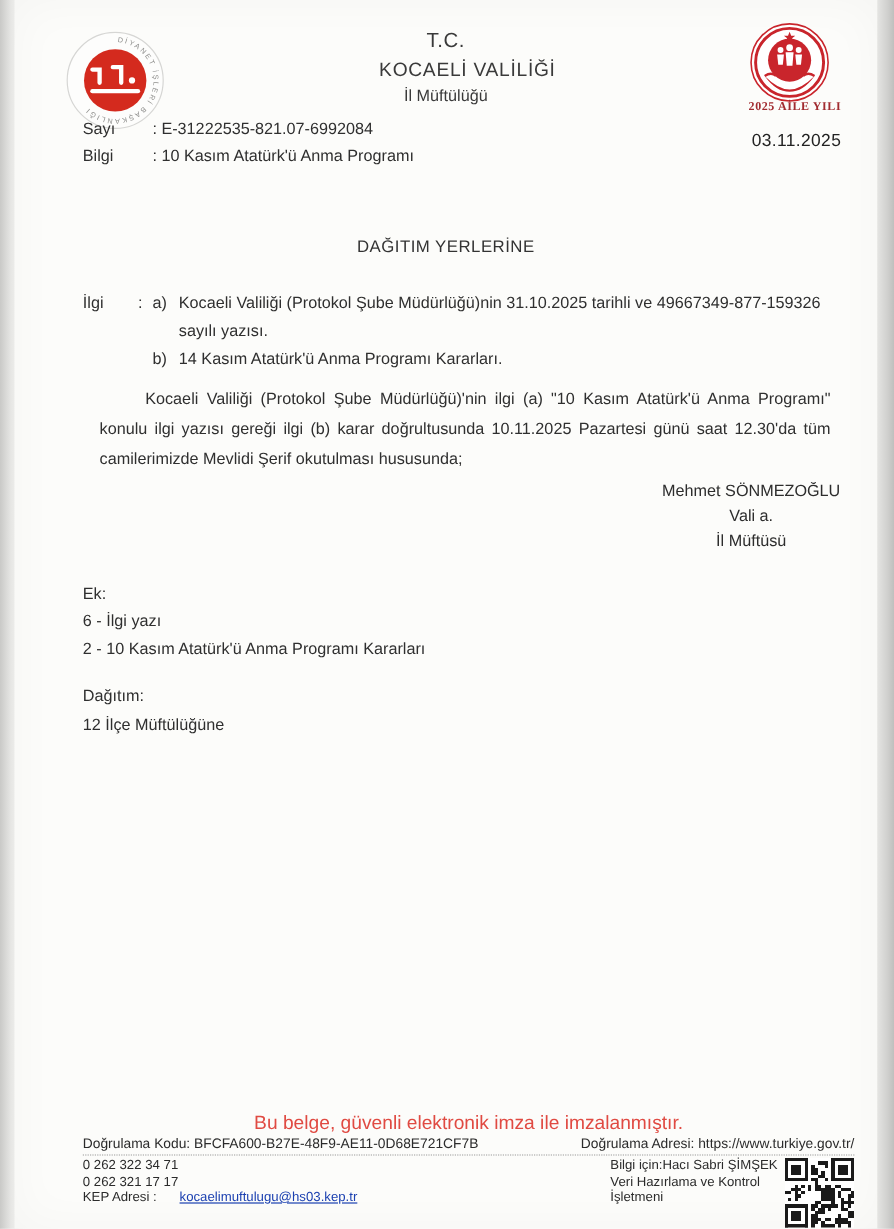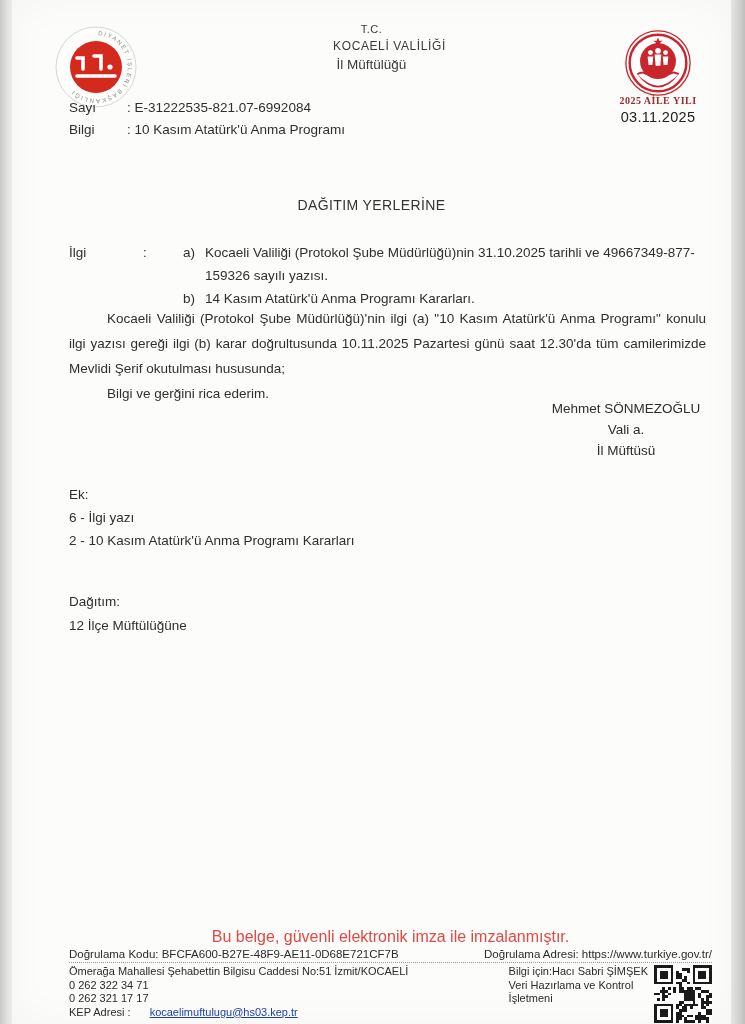--- a/index.html
+++ b/index.html
@@ -8,56 +8,56 @@
     background:linear-gradient(90deg,#c9c9c7 0px,#e6e6e4 9px,#f6f6f4 18px,#fbfbf9 30px,
                #fbfbf9 705px,#ececea 728px,#cfcfcd 740px,#bfbfbd 745px);
     font-family:"Liberation Sans","DejaVu Sans",sans-serif;
     color:#2f2f2f;
   }
   .page{position:absolute;left:12px;top:0;width:719px;height:1024px;background:#fcfcfa;
         box-shadow:inset 0 0 40px rgba(0,0,0,0.03);}
 
   
   .hdr{position:absolute;left:0;top:22px;width:100%;text-align:center;line-height:1.45;color:#3a3a3a;}
-  .hdr .l1{font-size:11px;letter-spacing:.5px;}
-  .hdr .l2{font-size:12px;letter-spacing:.6px;padding-left:36px;}
+  .hdr .l1{font-size:17px;letter-spacing:.5px;}
+  .hdr .l2{font-size:16px;letter-spacing:.6px;padding-left:36px;}
   .hdr .l3{font-size:13.5px;}
 
   .emblem-left{position:absolute;left:43px;top:26px;width:82px;height:82px;}
-  .emblem-right{position:absolute;left:603px;top:29px;width:86px;text-align:center;}
+  .emblem-right{position:absolute;left:603px;top:18px;width:86px;text-align:right;}
   .emblem-right .badge{width:68px;height:68px;margin:0 auto;}
   .aile-label{font-family:"Liberation Serif","DejaVu Serif",serif;font-weight:bold;
               font-size:10px;color:#a12b30;letter-spacing:.5px;margin-top:-2px;}
-  .doc-date{font-size:14.5px;color:#222;margin-top:3px;letter-spacing:.3px;}
+  .doc-date{font-size:14.5px;color:#222;margin-top:15px;letter-spacing:.3px;}
 
   
   .meta{position:absolute;left:57px;top:97px;font-size:13.5px;line-height:22px;}
   .meta .row{display:flex;}
   .meta .lbl{width:58px;}
 
   .recipient{position:absolute;left:0;top:197px;width:100%;text-align:center;
              font-size:14px;letter-spacing:.4px;color:#333;}
 
   
-  .ilgi{position:absolute;left:57px;top:241px;width:640px;font-size:13.5px;line-height:23px;display:flex;gap:28px;}
+  .ilgi{position:absolute;left:57px;top:241px;width:640px;font-size:13.5px;line-height:23px;display:flex;}
   .ilgi .lbl{width:46px;flex:none;}
   .ilgi .colon{width:12px;flex:none;}
   .ref-item{padding-left:22px;}
   .ref-item .marker{display:inline-block;width:22px;margin-left:-22px;}
 
   
   .bodytext{position:absolute;left:57px;top:306px;width:637px;font-size:13.5px;line-height:25px;}
-  .bodytext p{margin:0;text-align:justify;text-indent:38px;}
+  .bodytext p{margin:14px;text-align:justify;text-indent:38px;}
   .bodytext p.close{text-align:left;}
 
   .signature{position:absolute;left:492px;top:398px;width:244px;text-align:center;
              font-size:13.5px;line-height:21px;color:#2d2d2d;}
 
   .ekblock{position:absolute;left:57px;top:483px;font-size:13.5px;line-height:23px;}
-  .dagitimblock{position:absolute;left:57px;top:590px;font-size:13.5px;line-height:24px;}
+  .dagitimblock{position:absolute;left:57px;top:568px;font-size:13.5px;line-height:24px;}
 
   
   .footer{position:absolute;left:57px;top:928px;width:643px;font-size:11px;color:#2b2b2b;}
   .esign{color:#e04a42;text-align:center;font-size:16px;margin-bottom:2px;}
   .vrow{display:flex;justify-content:space-between;border-bottom:1px dotted #9a9a9a;
         padding-bottom:2px;font-size:11.5px;}
   .cols{display:flex;margin-top:2px;}
   .colL{flex:1;line-height:13.5px;}
   .colR{line-height:13.5px;padding-right:6px;}
   .qrbox{width:58px;height:58px;flex:none;}
@@ -138,21 +138,20 @@
         <span class="marker">a)</span><span>Kocaeli Valiliği (Protokol Şube Müdürlüğü)nin 31.10.2025 tarihli ve 49667349-877-159326 sayılı yazısı.</span>
       </div>
       <div class="ref-item">
         <span class="marker">b)</span><span>14 Kasım Atatürk'ü Anma Programı Kararları.</span>
       </div>
     </div>
   </div>
 
   <div class="bodytext">
     <p>Kocaeli Valiliği (Protokol Şube Müdürlüğü)'nin ilgi (a) "10 Kasım Atatürk'ü Anma Programı" konulu ilgi yazısı gereği ilgi (b) karar doğrultusunda 10.11.2025 Pazartesi günü saat 12.30'da tüm camilerimizde Mevlidi Şerif okutulması hususunda;</p>
-    <p class="close">Bilgi ve gerğini rica ederim.</p>
   </div>
 
   <div class="signature">
     <div>Mehmet SÖNMEZOĞLU</div>
     <div>Vali a.</div>
     <div>İl Müftüsü</div>
   </div>
 
   <div class="ekblock">
     <div>Ek:</div>
@@ -166,21 +165,20 @@
   </div>
 
   <div class="footer">
     <div class="esign">Bu belge, güvenli elektronik imza ile imzalanmıştır.</div>
     <div class="vrow">
       <span>Doğrulama Kodu: BFCFA600-B27E-48F9-AE11-0D68E721CF7B</span>
       <span>Doğrulama Adresi: https://www.turkiye.gov.tr/</span>
     </div>
     <div class="cols">
       <div class="colL">
-        <div>Ömerağa Mahallesi Şehabettin Bilgisu Caddesi No:51 İzmit/KOCAELİ</div>
         <div>0 262 322 34 71</div>
         <div>0 262 321 17 17</div>
         <div>
           <span>KEP Adresi :</span>
           <a class="kep" href="#">kocaelimuftulugu@hs03.kep.tr</a>
         </div>
       </div>
       <div class="colR">
         <div>Bilgi için:Hacı Sabri ŞİMŞEK</div>
         <div>Veri Hazırlama ve Kontrol</div>

